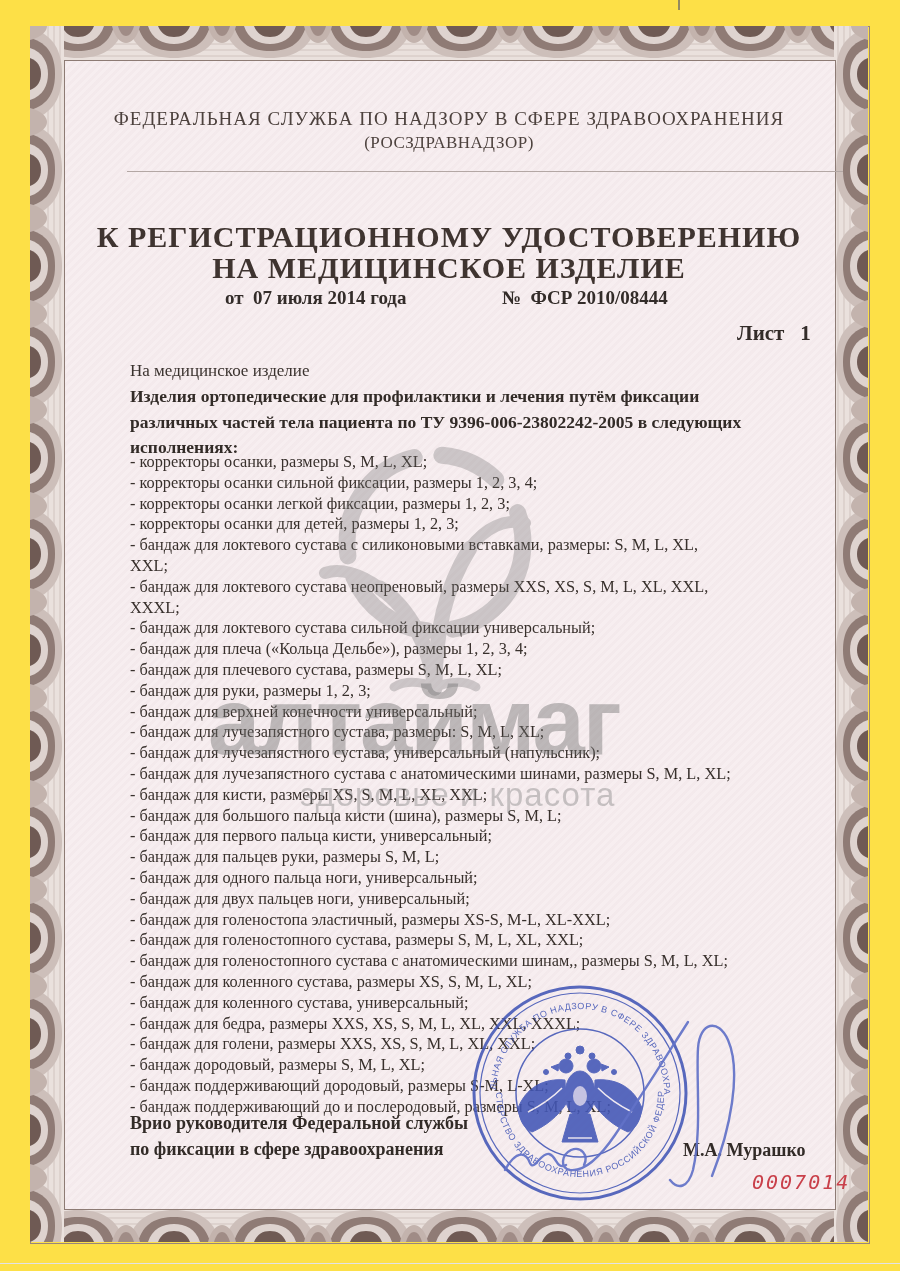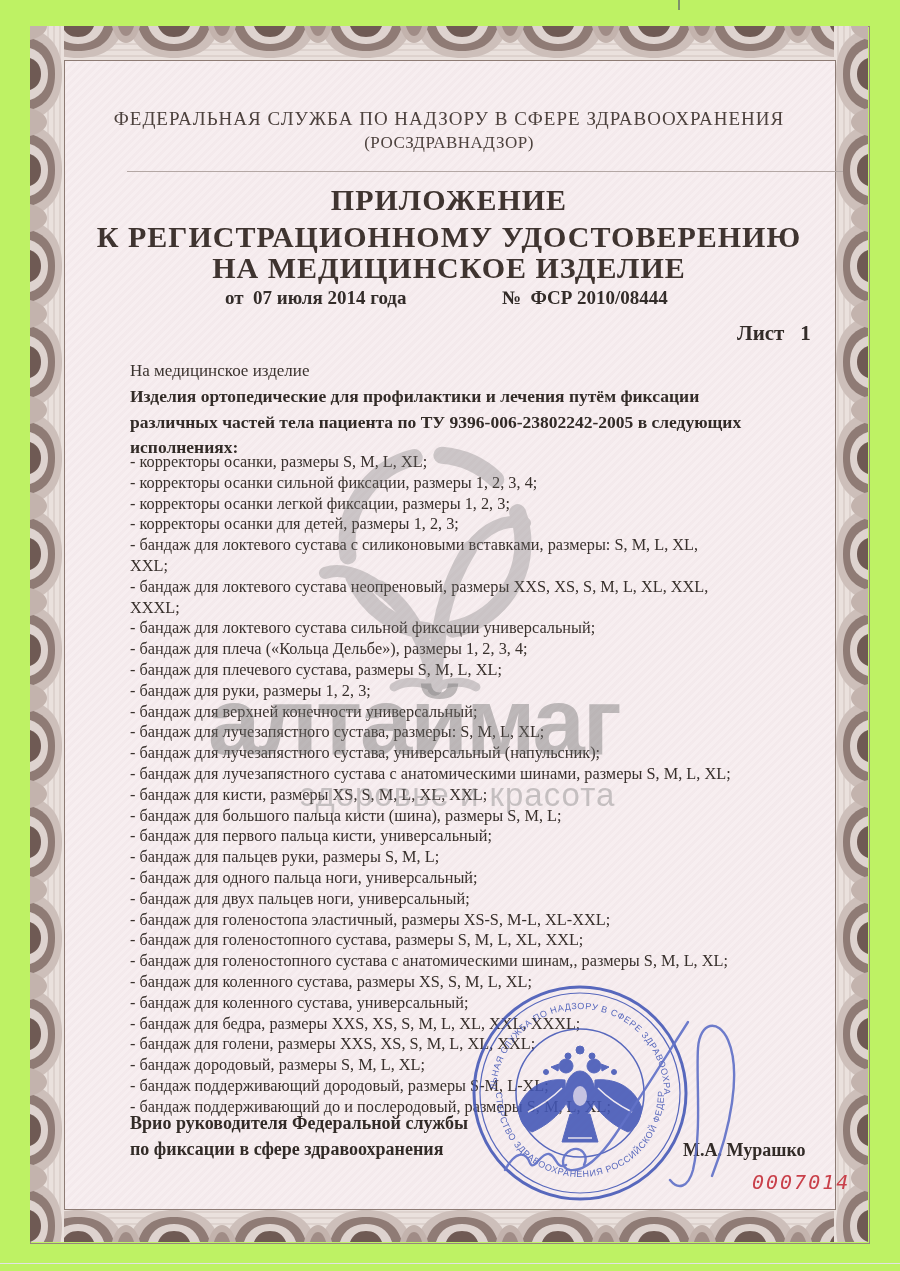--- a/index.html
+++ b/index.html
@@ -1,16 +1,16 @@
 <!DOCTYPE html>
 <html><head>
 <meta charset="utf-8">
 <style>
   html,body{margin:0;padding:0;background:#ffffff;}
-  .page{position:relative;width:900px;height:1271px;background:#bef264;overflow:hidden;
+  .page{position:relative;width:900px;height:1271px;background:#fde047;overflow:hidden;
         font-family:"Liberation Serif", serif;color:#3a322e;}
   .abs{position:absolute;}
   
   .frame-line{left:30px;top:26px;width:838px;height:1216px;border:1px solid #97857f;
               outline:1px solid #b7a8a2;outline-offset:-4px;}
   .content-area{left:64px;top:60px;width:770px;height:1148px;background:#f7eef0;
       border:1.5px solid #8d7b74;
       background-image:repeating-linear-gradient(135deg, rgba(190,160,168,.055) 0 3px, rgba(255,255,255,0) 3px 6px);}
   svg{display:block;}
   
@@ -100,21 +100,20 @@
         <rect width="34" height="1216" fill="url(#pl)"></rect>
       </g>
   </svg>
 
   <div class="abs content-area"></div>
 
   <div class="abs center-line agency" style="top:108px;">ФЕДЕРАЛЬНАЯ СЛУЖБА ПО НАДЗОРУ В СФЕРЕ ЗДРАВООХРАНЕНИЯ</div>
   <div class="abs center-line agency-sub" style="top:133px;">(РОСЗДРАВНАДЗОР)</div>
   <div class="abs divider"></div>
 
-  <div class="abs center-line title-line" style="top:183px;">ПРИЛОЖЕНИЕ</div>
   <div class="abs center-line title-line" style="top:220px;text-align:center;">К РЕГИСТРАЦИОННОМУ УДОСТОВЕРЕНИЮ</div>
   <div class="abs center-line title-line" style="top:251px;">НА МЕДИЦИНСКОЕ ИЗДЕЛИЕ</div>
 
   <div class="abs date-line" style="left:225px;top:287px;">от  07 июля 2014 года</div>
   <div class="abs date-line" style="left:502px;top:287px;">№  ФСР 2010/08444</div>
   <div class="abs sheet" style="left:737px;top:321px;">Лист   1</div>
 
   <div class="abs intro-label" style="left:130px;top:361px;">На медицинское изделие</div>
 
   <div class="abs product-name" style="left:130px;top:384px;width:700px;"><div>Изделия ортопедические для профилактики и лечения путём фиксации</div><div>различных частей тела пациента по ТУ 9396-006-23802242-2005 в следующих</div><div>исполнениях:</div></div>

